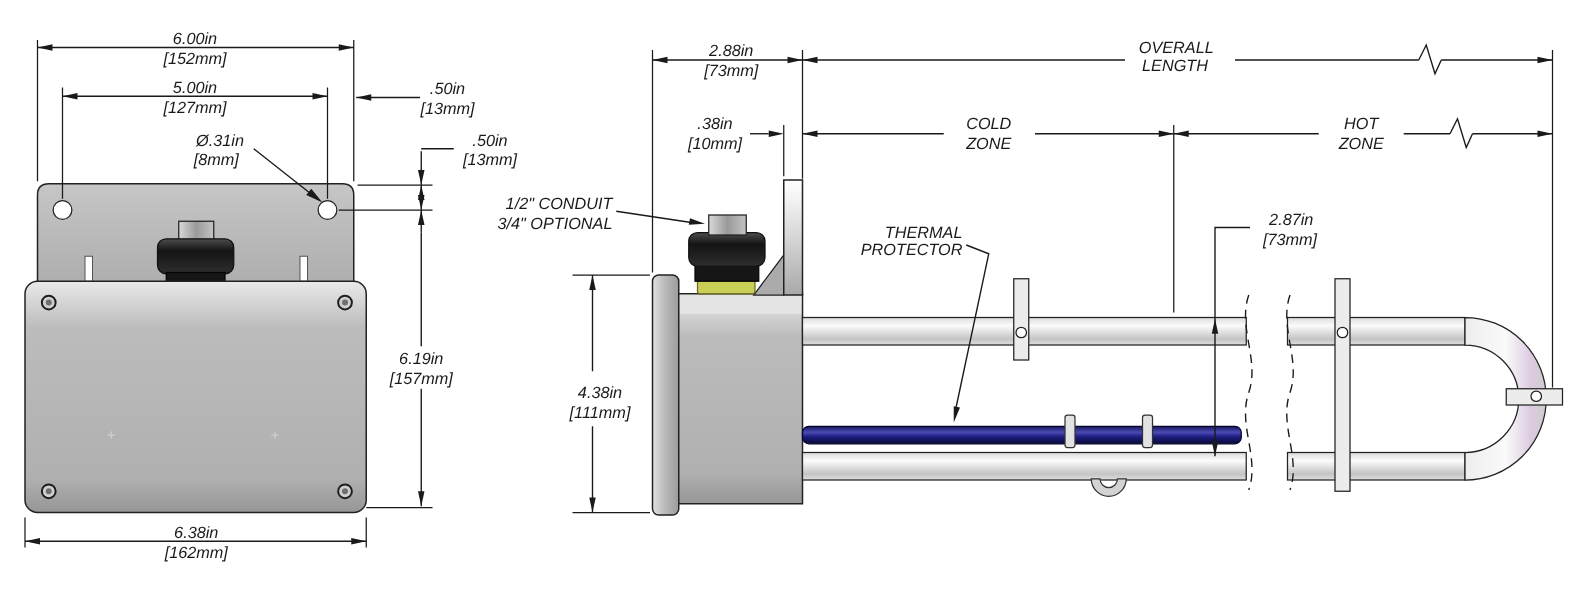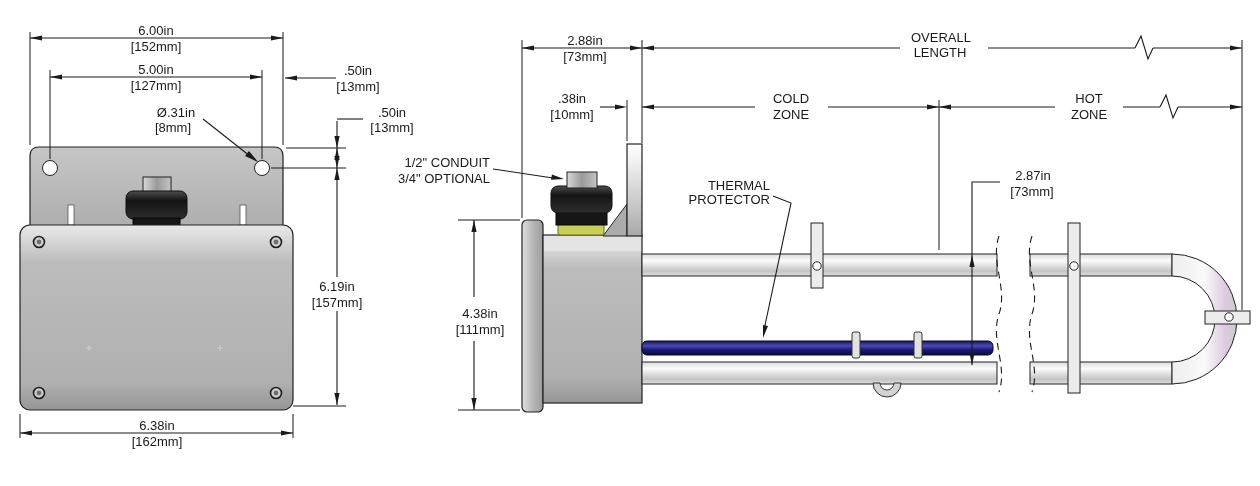--- a/index.html
+++ b/index.html
@@ -1,16 +1,16 @@
 <!DOCTYPE html>
 <html><head>
 <meta charset="utf-8">
 <style>
   html,body{margin:0;padding:0;background:#ffffff;}
-  .stage{width:1260px;height:486px;position:relative;background:#ffffff;overflow:hidden;}
+  .stage{width:1260px;height:486px;position:relative;background:#ffffff;overflow:hidden;font-style:italic;}
   svg{display:block;}
   text{font-family:"Liberation Sans","DejaVu Sans",sans-serif;font-size:13px;fill:#1a1a1a;}
   .dimline{stroke:#1a1a1a;stroke-width:1.1;fill:none;}
   .extline{stroke:#1a1a1a;stroke-width:1;fill:none;}
   .arrow{fill:#1a1a1a;stroke:none;}
   .part{stroke:#222222;stroke-width:1.2;}
   .thin{stroke:#222222;stroke-width:1;}
 </style>
 </head>
 <body>

